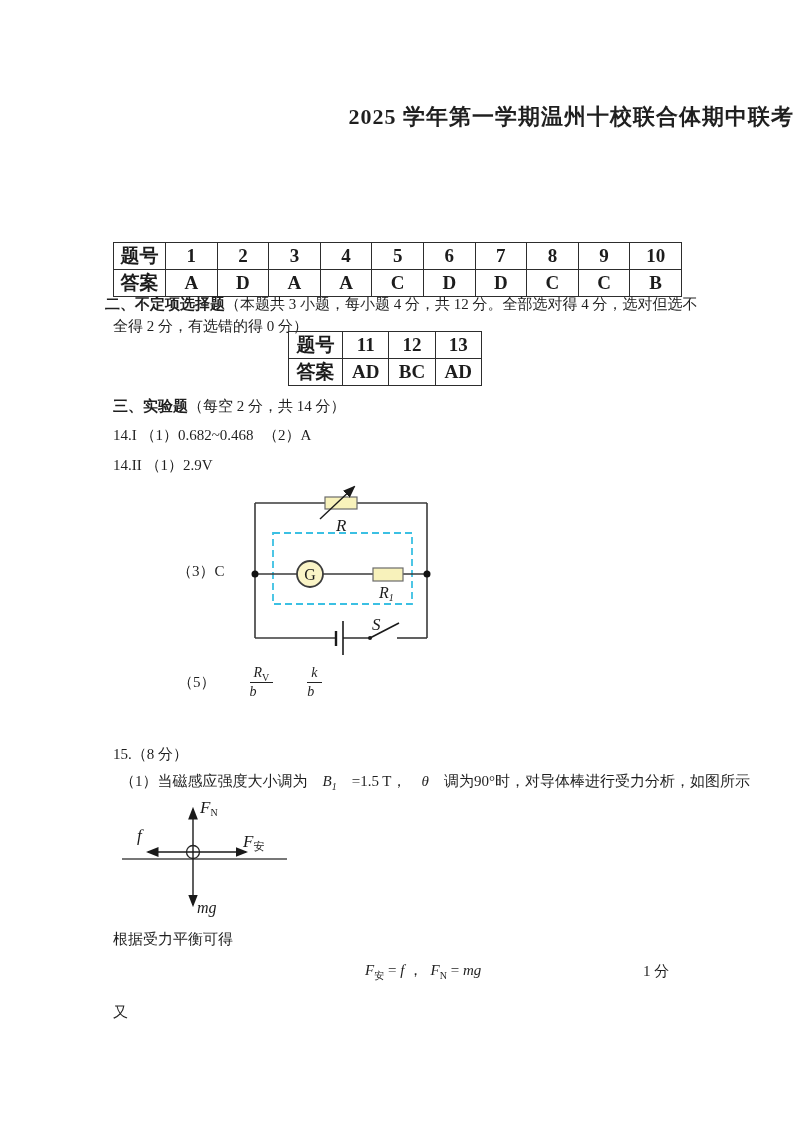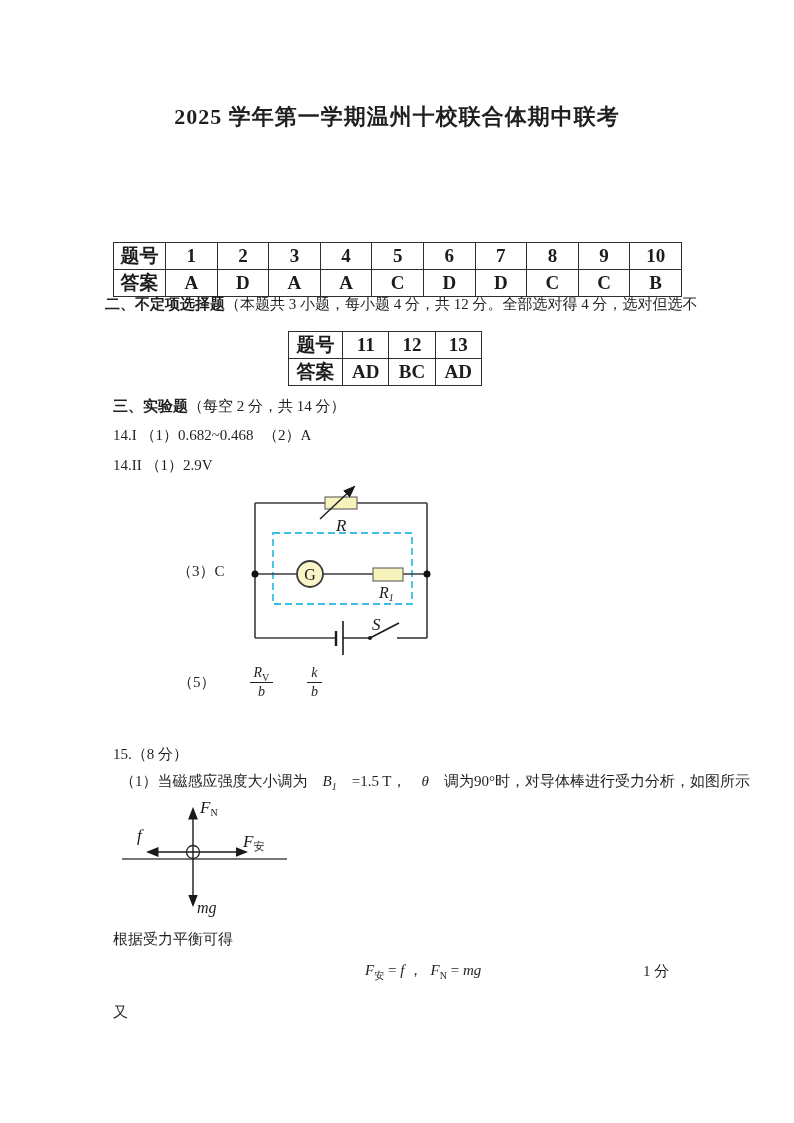--- a/index.html
+++ b/index.html
@@ -4,31 +4,31 @@
 <style>
   html,body { margin:0; padding:0; background:#ffffff; }
   .page {
     position:relative; width:794px; height:1123px; background:#ffffff;
     font-family:"Liberation Serif","DejaVu Serif",serif; color:#1f1f1f;
     overflow:hidden;
   }
   .abs { position:absolute; }
   .b { font-weight:bold; }
   .it { font-style:italic; font-family:"Liberation Serif","DejaVu Serif",serif; }
-  .title { position:absolute; left:0; width:794px; text-align:center;
+  .title { position:absolute; left:0; width:794px; text-align:right;
            font-weight:bold; font-size:22px; line-height:26px; letter-spacing:1px; }
   .body15 { font-size:15px; line-height:20px; white-space:nowrap; }
   sub { font-size:10px; line-height:0; }
   .anstable { position:absolute; border-collapse:collapse; table-layout:fixed;
               font-weight:bold; font-size:19px; text-align:center; color:#1c1c1c; }
   .anstable td { border:1.5px solid #2d2d2d; padding:0; vertical-align:middle; }
   .tbl1 td { height:23px; }
   .tbl2 td { height:21px; }
   .fracrow { position:absolute; display:flex; align-items:center; gap:34px; font-size:15px; }
-  .frac { display:inline-flex; flex-direction:column; align-items:center; line-height:1; font-size:14px; }
+  .frac { display:inline-flex; flex-direction:column; line-height:1; font-size:14px; }
   .frac .num { padding:0 4px 2px; border-bottom:1.3px solid #222; }
   .frac .den { padding-top:2px; }
   .mathsp { margin:0 15px;text-align:right; }
   .eqline { font-size:15px; white-space:nowrap; }
 </style>
 </head>
 <body>
 
 <div class="page">
 
@@ -75,20 +75,21 @@
       <td>C</td>
       <td>C</td>
       <td>B</td>
     </tr>
   </tbody>
     </table>
 
   <div class="abs body15" style="left:105px; top:294px;">
     <span class="b">二、不定项选择题</span><span>（本题共 3 小题，每小题 4 分，共 12 分。全部选对得 4 分，选对但选不</span>
   </div>
+  <div class="abs body15" style="left:113px; top:316px;">全得 2 分，有选错的得 0 分）</div>
 
   <table class="anstable tbl2" style="left:288px; top:331px; width:194px;">
     <colgroup>
         <col style="width:54px">
         <col>
         <col>
         <col>
       </colgroup>
     <tbody>
         <tr>

